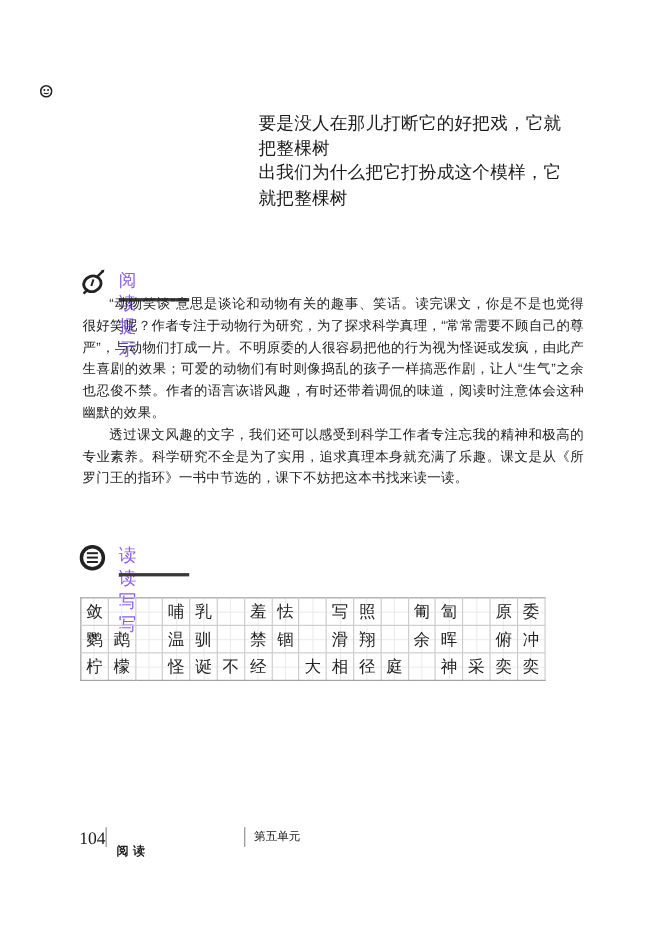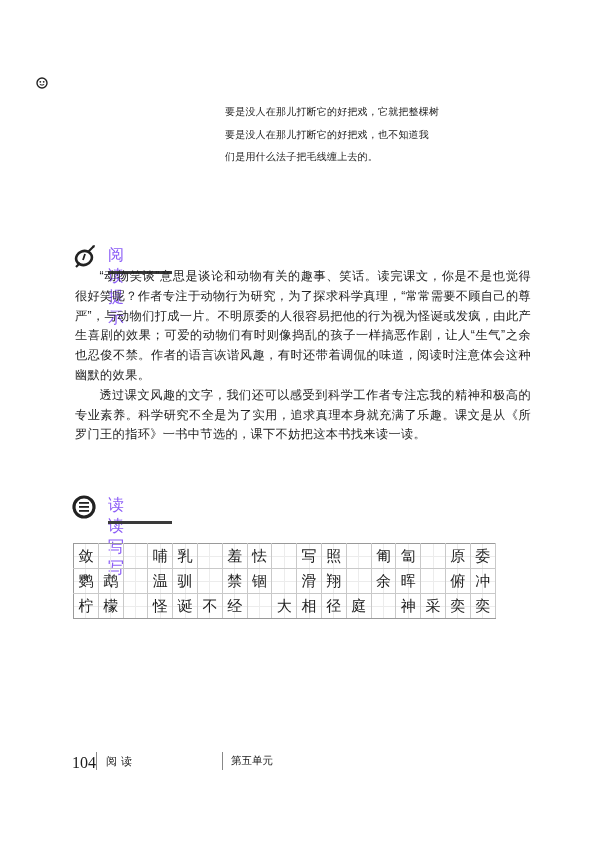--- a/index.html
+++ b/index.html
@@ -3,22 +3,22 @@
 <meta charset="utf-8">
 <style>
   html, body { margin: 0; padding: 0; }
   body {
     width: 600px; height: 849px; background: #ffffff; position: relative; overflow: hidden;
     font-family: "DejaVu Serif", "Liberation Serif", serif; color: #1a1a1a;
   }
   .abs { position: absolute; }
   #smiley { left: 36px; top: 77px; width: 12px; height: 12px; }
   #continuation {
-    left: 225px; top: 101px; width: 280px;
-    font-size: 10px; line-height: 22.7px; letter-spacing: 0.2px;
+    left: 235px; top: 101px; width: 280px;
+    font-size: 16px; line-height: 22.7px; letter-spacing: 0.2px;
   }
   #continuation p { margin: 0; }
   .section-head { left: 72px; height: 34px; }
   .section-head .icon { position: absolute; left: 0; top: 0; width: 26px; height: 26px; }
   .section-head .title {
     position: absolute; left: 36px; top: 1px; font-size: 16px; letter-spacing: 3px; color: #8b5cf6;
     font-family: "DejaVu Sans", "Liberation Sans", sans-serif;
   }
   .section-head .bar { position: absolute; left: 36px; top: 27px; width: 64px; height: 3px; background: #3a3a3a; }
   #tips-head { top: 244px; }
@@ -42,38 +42,37 @@
     background-size: 100% 1px, 1px 100%;
     background-position: 0 50%, 50% 0;
     background-repeat: no-repeat;
   }
   #grid tr td:first-child { border-left: 1px solid #9a9a9a; }
   #grid tr:first-child td { border-top: 1px solid #9a9a9a; }
   #grid tr:last-child td { border-bottom: 1px solid #9a9a9a; }
   #footer { left: 72px; top: 752px; width: 300px; height: 20px; font-size: 11px; }
   #page-num { position: absolute; left: 0; top: 2px; font-family: "Liberation Serif", serif; font-size: 16px; }
   #page-sep1 { position: absolute; left: 24px; top: 0; width: 1px; height: 18px; background: #888; }
-  #footer-book { position: absolute; left: 34px; top: 2px; letter-spacing: 4px; }
+  #footer-book { position: absolute; left: 34px; top: 14px; letter-spacing: 4px; font-weight: bold; }
   #page-sep2 { position: absolute; left: 150px; top: 0; width: 1px; height: 18px; background: #888; }
   #footer-unit { position: absolute; left: 159px; top: 2px; font-weight: normal; font-size: 10.5px; }
 </style>
 </head>
 <body>
 
 <svg id="smiley" class="abs" viewBox="0 0 12 12">
   <circle cx="6" cy="6" r="5" fill="none" stroke="#222" stroke-width="1.4"></circle>
   <circle cx="4.3" cy="4.8" r="0.9" fill="#222"></circle>
   <circle cx="7.7" cy="4.8" r="0.9" fill="#222"></circle>
   <path d="M3.8 7.5 Q6 8.8 8.2 7.5" fill="none" stroke="#222" stroke-width="1"></path>
 </svg>
 
 <div id="continuation" class="abs">
   <p>要是没人在那儿打断它的好把戏，它就把整棵树</p>
-  <p>要是没人在那儿打断它的好把戏，也不知道我</p>
-  <p>们是用什么法子把毛线缠上去的。</p>
+  <p>出我们为什么把它打扮成这个模样，它就把整棵树</p>
 </div>
 
 <div id="tips-head" class="abs section-head">
   <svg class="icon" viewBox="0 0 26 26">
     <ellipse cx="12" cy="14" rx="8" ry="7" fill="none" stroke="#222" stroke-width="2.6" transform="rotate(-20 12 14)"></ellipse>
     <line x1="4" y1="23" x2="8" y2="19" stroke="#222" stroke-width="2.2"></line>
     <line x1="16" y1="8" x2="22" y2="2" stroke="#222" stroke-width="2.2"></line>
     <path d="M20 2 L23 1 L22 4 Z" fill="#222"></path>
     <line x1="13" y1="10" x2="11" y2="16" stroke="#222" stroke-width="1.8"></line>
   </svg>

